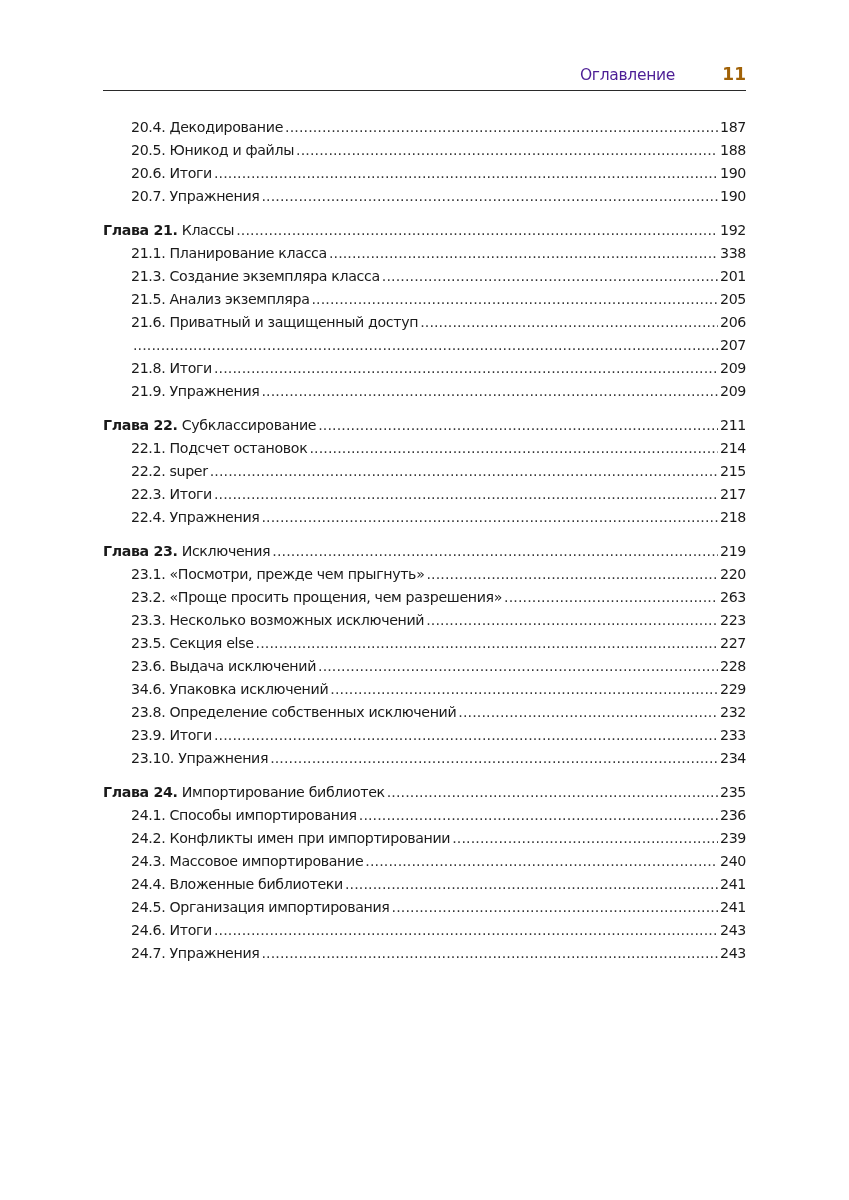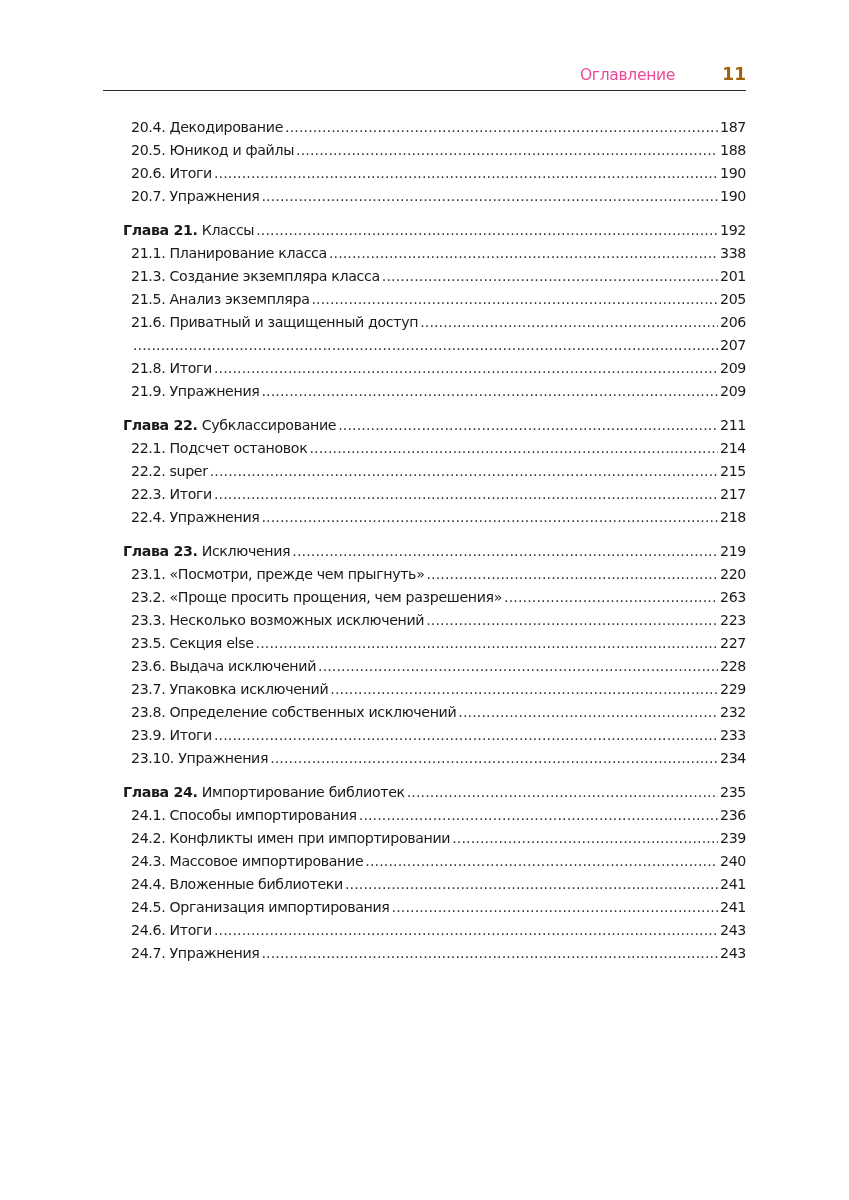--- a/index.html
+++ b/index.html
@@ -1,27 +1,27 @@
 <!DOCTYPE html>
 <html><head>
 <meta charset="utf-8">
 <style>
   html, body { margin: 0; padding: 0; background: #ffffff; }
   body { width: 849px; height: 1200px; position: relative; overflow: hidden;
          font-family: "DejaVu Sans", "Liberation Sans", sans-serif; color: #1a1a1a; }
   .header { position: absolute; left: 103px; top: 62px; width: 643px; height: 28px;
             border-bottom: 1.2px solid #2a2a2a; }
-  .header-title { position: absolute; right: 71px; top: 4px; font-size: 15.5px; color: #ec4899;
+  .header-title { position: absolute; right: 71px; top: 4px; font-size: 15.5px; color: #4c1d95;
                   letter-spacing: -0.3px; }
   .header-page { position: absolute; right: 0; top: 2px; font-size: 17px; font-weight: bold; color: #a16207; }
   .toc { position: absolute; left: 103px; top: 116px; width: 643px; }
   .row { display: flex; align-items: baseline; height: 23px; font-size: 14.2px; line-height: 23px;
          letter-spacing: -0.35px; white-space: nowrap; }
   .row.sub { padding-left: 28px; }
-  .row.chapter { margin-top: 11px; margin-left: 20px; }
+  .row.chapter { margin-top: 11px; }
   .row .title { flex: 0 0 auto; }
   .row .title b { font-weight: bold; }
   .row .dots { flex: 1 1 auto; overflow: hidden; margin: 0 2px; color: #333; }
   .row .dots::after { content: ". . . . . . . . . . . . . . . . . . . . . . . . . . . . . . . . . . . . . . . . . . . . . . . . . . . . . . . . . . . . . . . . . . . . . . . . . . . . . . . . . . . . . . . . . . . . . . . . . . . . . . . . . . . . . . . . . . . . . . . . . . . . . . . . . . . . . . . . . . . . . . . . . . . . . . . . . . . . . . . . . . . . . . . . . . . . . . . . . . . . . . . . . . . . . . . . . . . . . . . .";
                       letter-spacing: -2.2px; }
   .row .page { flex: 0 0 auto; text-align: right; }
 </style>
 </head>
 <body>
 
@@ -139,21 +139,21 @@
       <span class="title"><span>23.5. Секция else</span></span>
       <span class="dots"></span>
       <span class="page">227</span>
     </div>
     <div class="row sub">
       <span class="title"><span>23.6. Выдача исключений</span></span>
       <span class="dots"></span>
       <span class="page">228</span>
     </div>
     <div class="row sub">
-      <span class="title"><span>23.7. Упаковка исключений</span></span>
+      <span class="title"><span>34.6. Упаковка исключений</span></span>
       <span class="dots"></span>
       <span class="page">229</span>
     </div>
     <div class="row sub">
       <span class="title"><span>23.8. Определение собственных исключений</span></span>
       <span class="dots"></span>
       <span class="page">232</span>
     </div>
     <div class="row sub">
       <span class="title"><span>23.9. Итоги</span></span>

